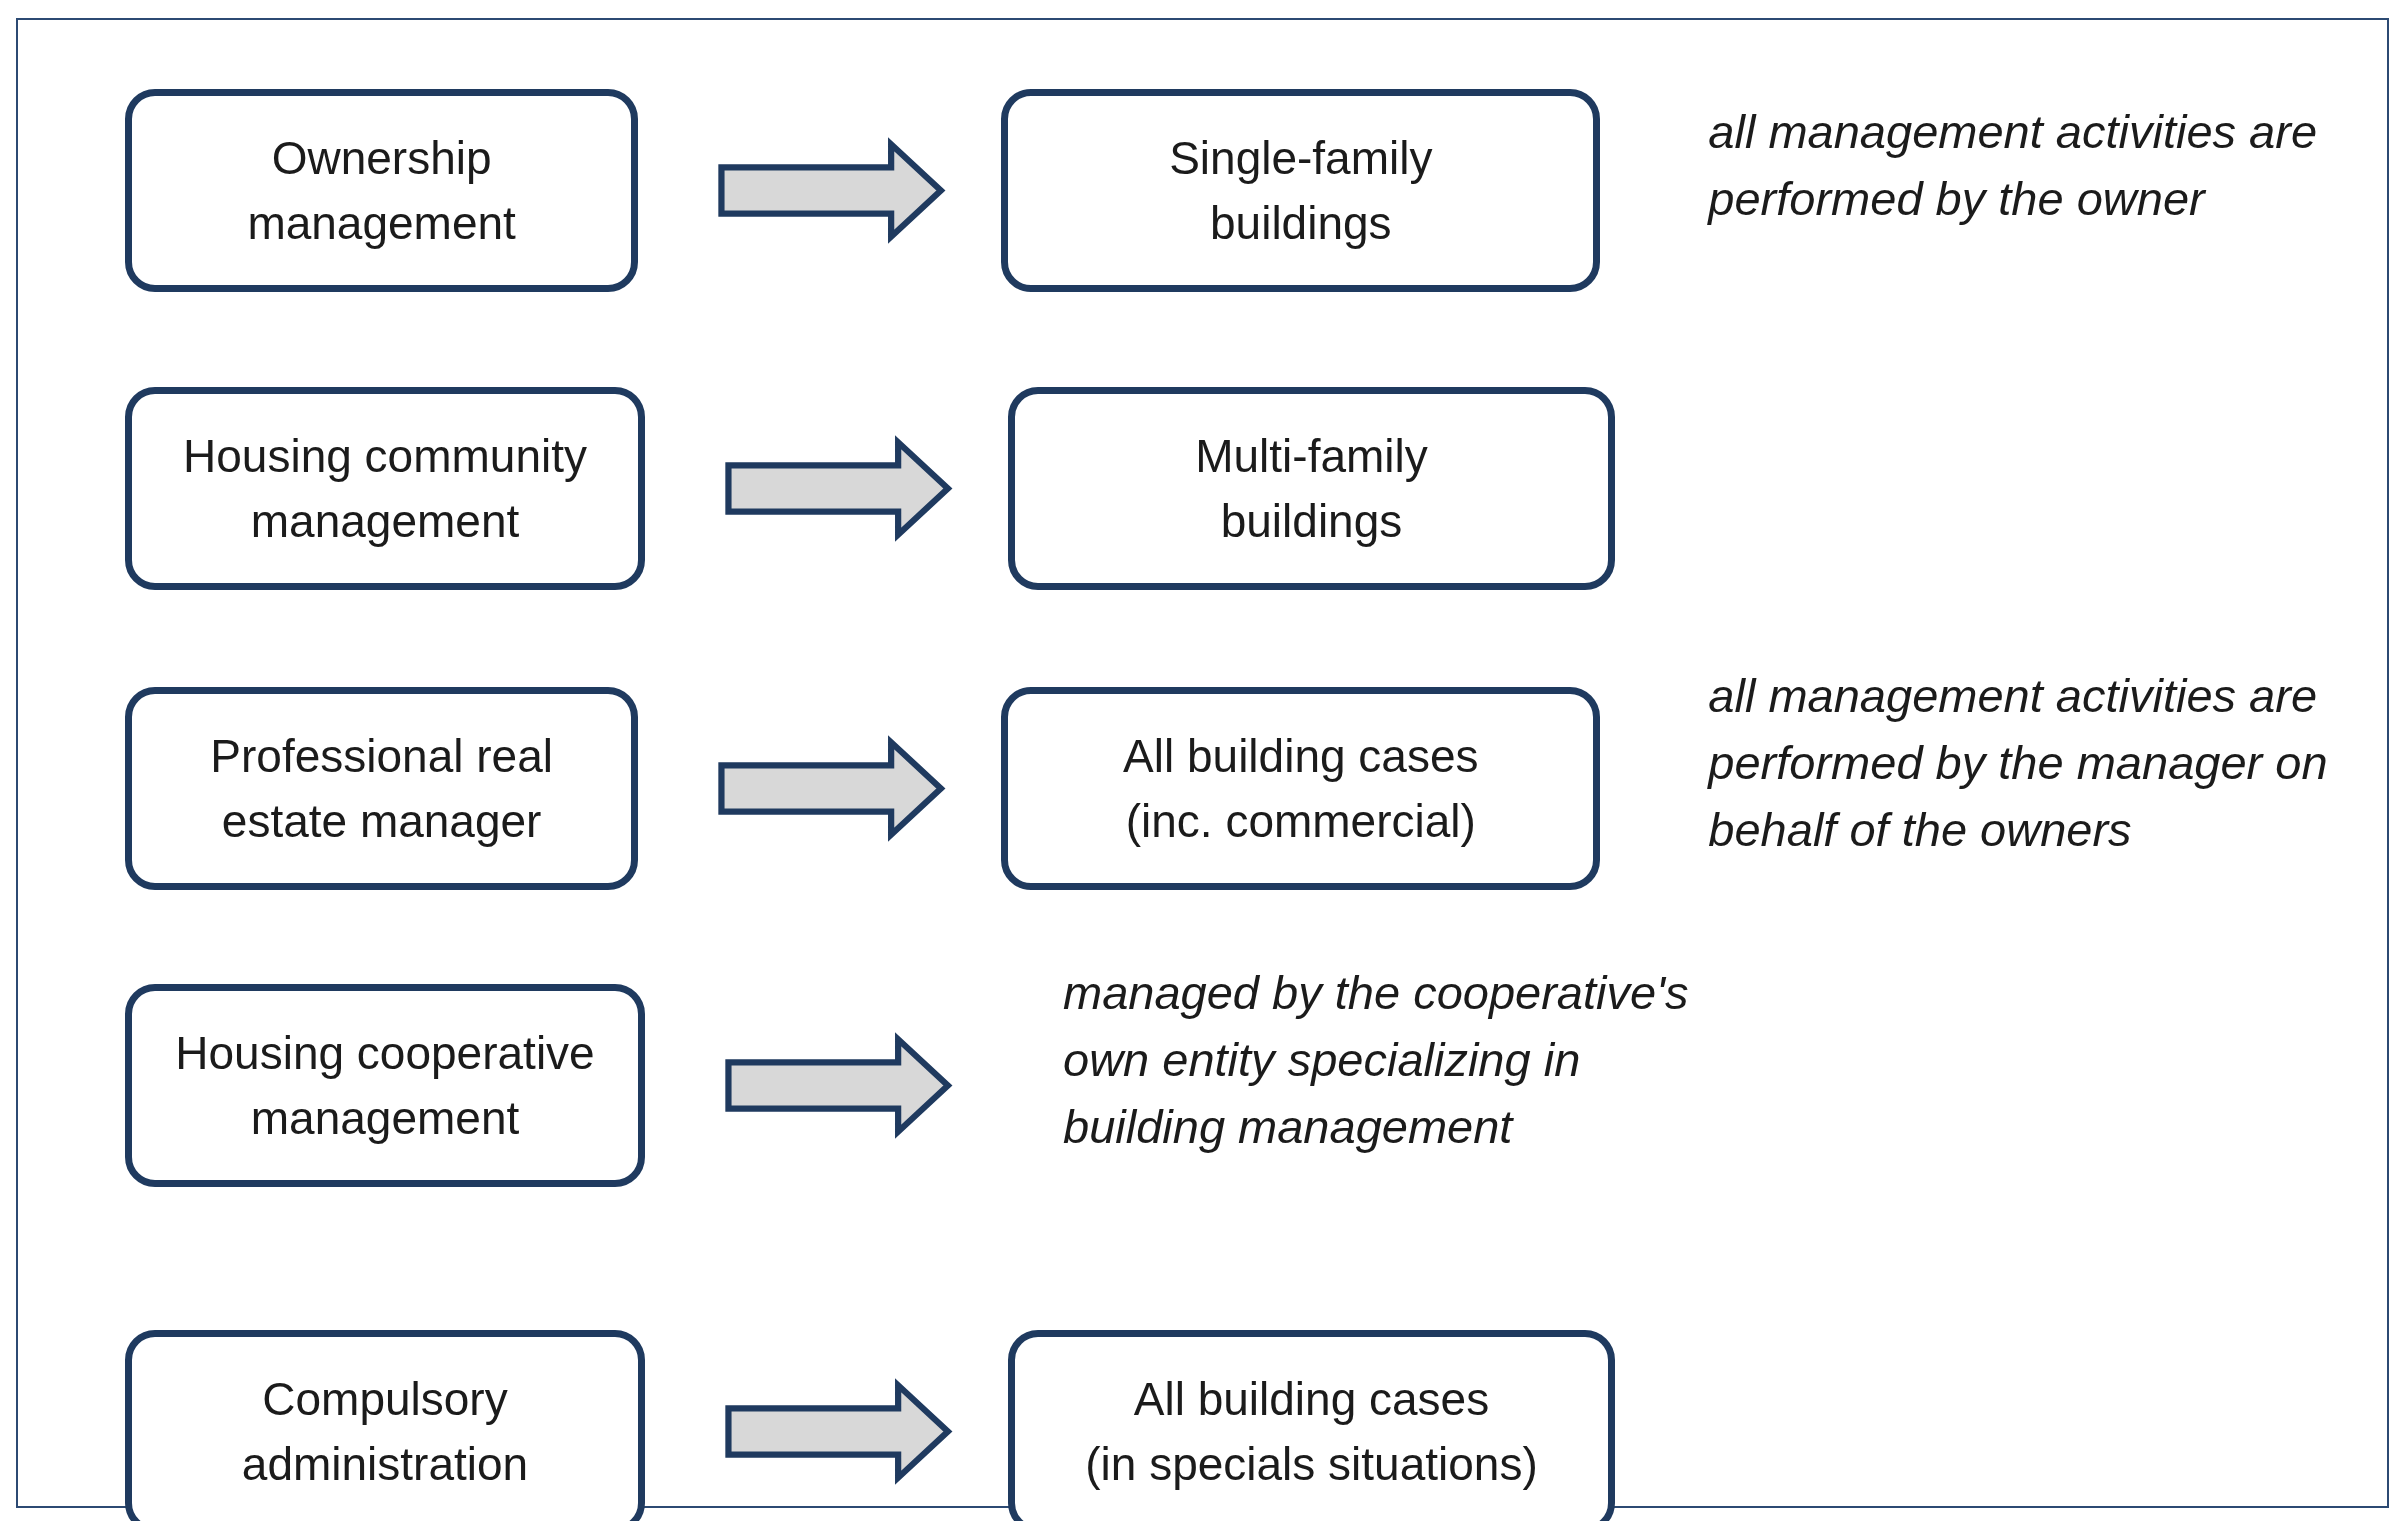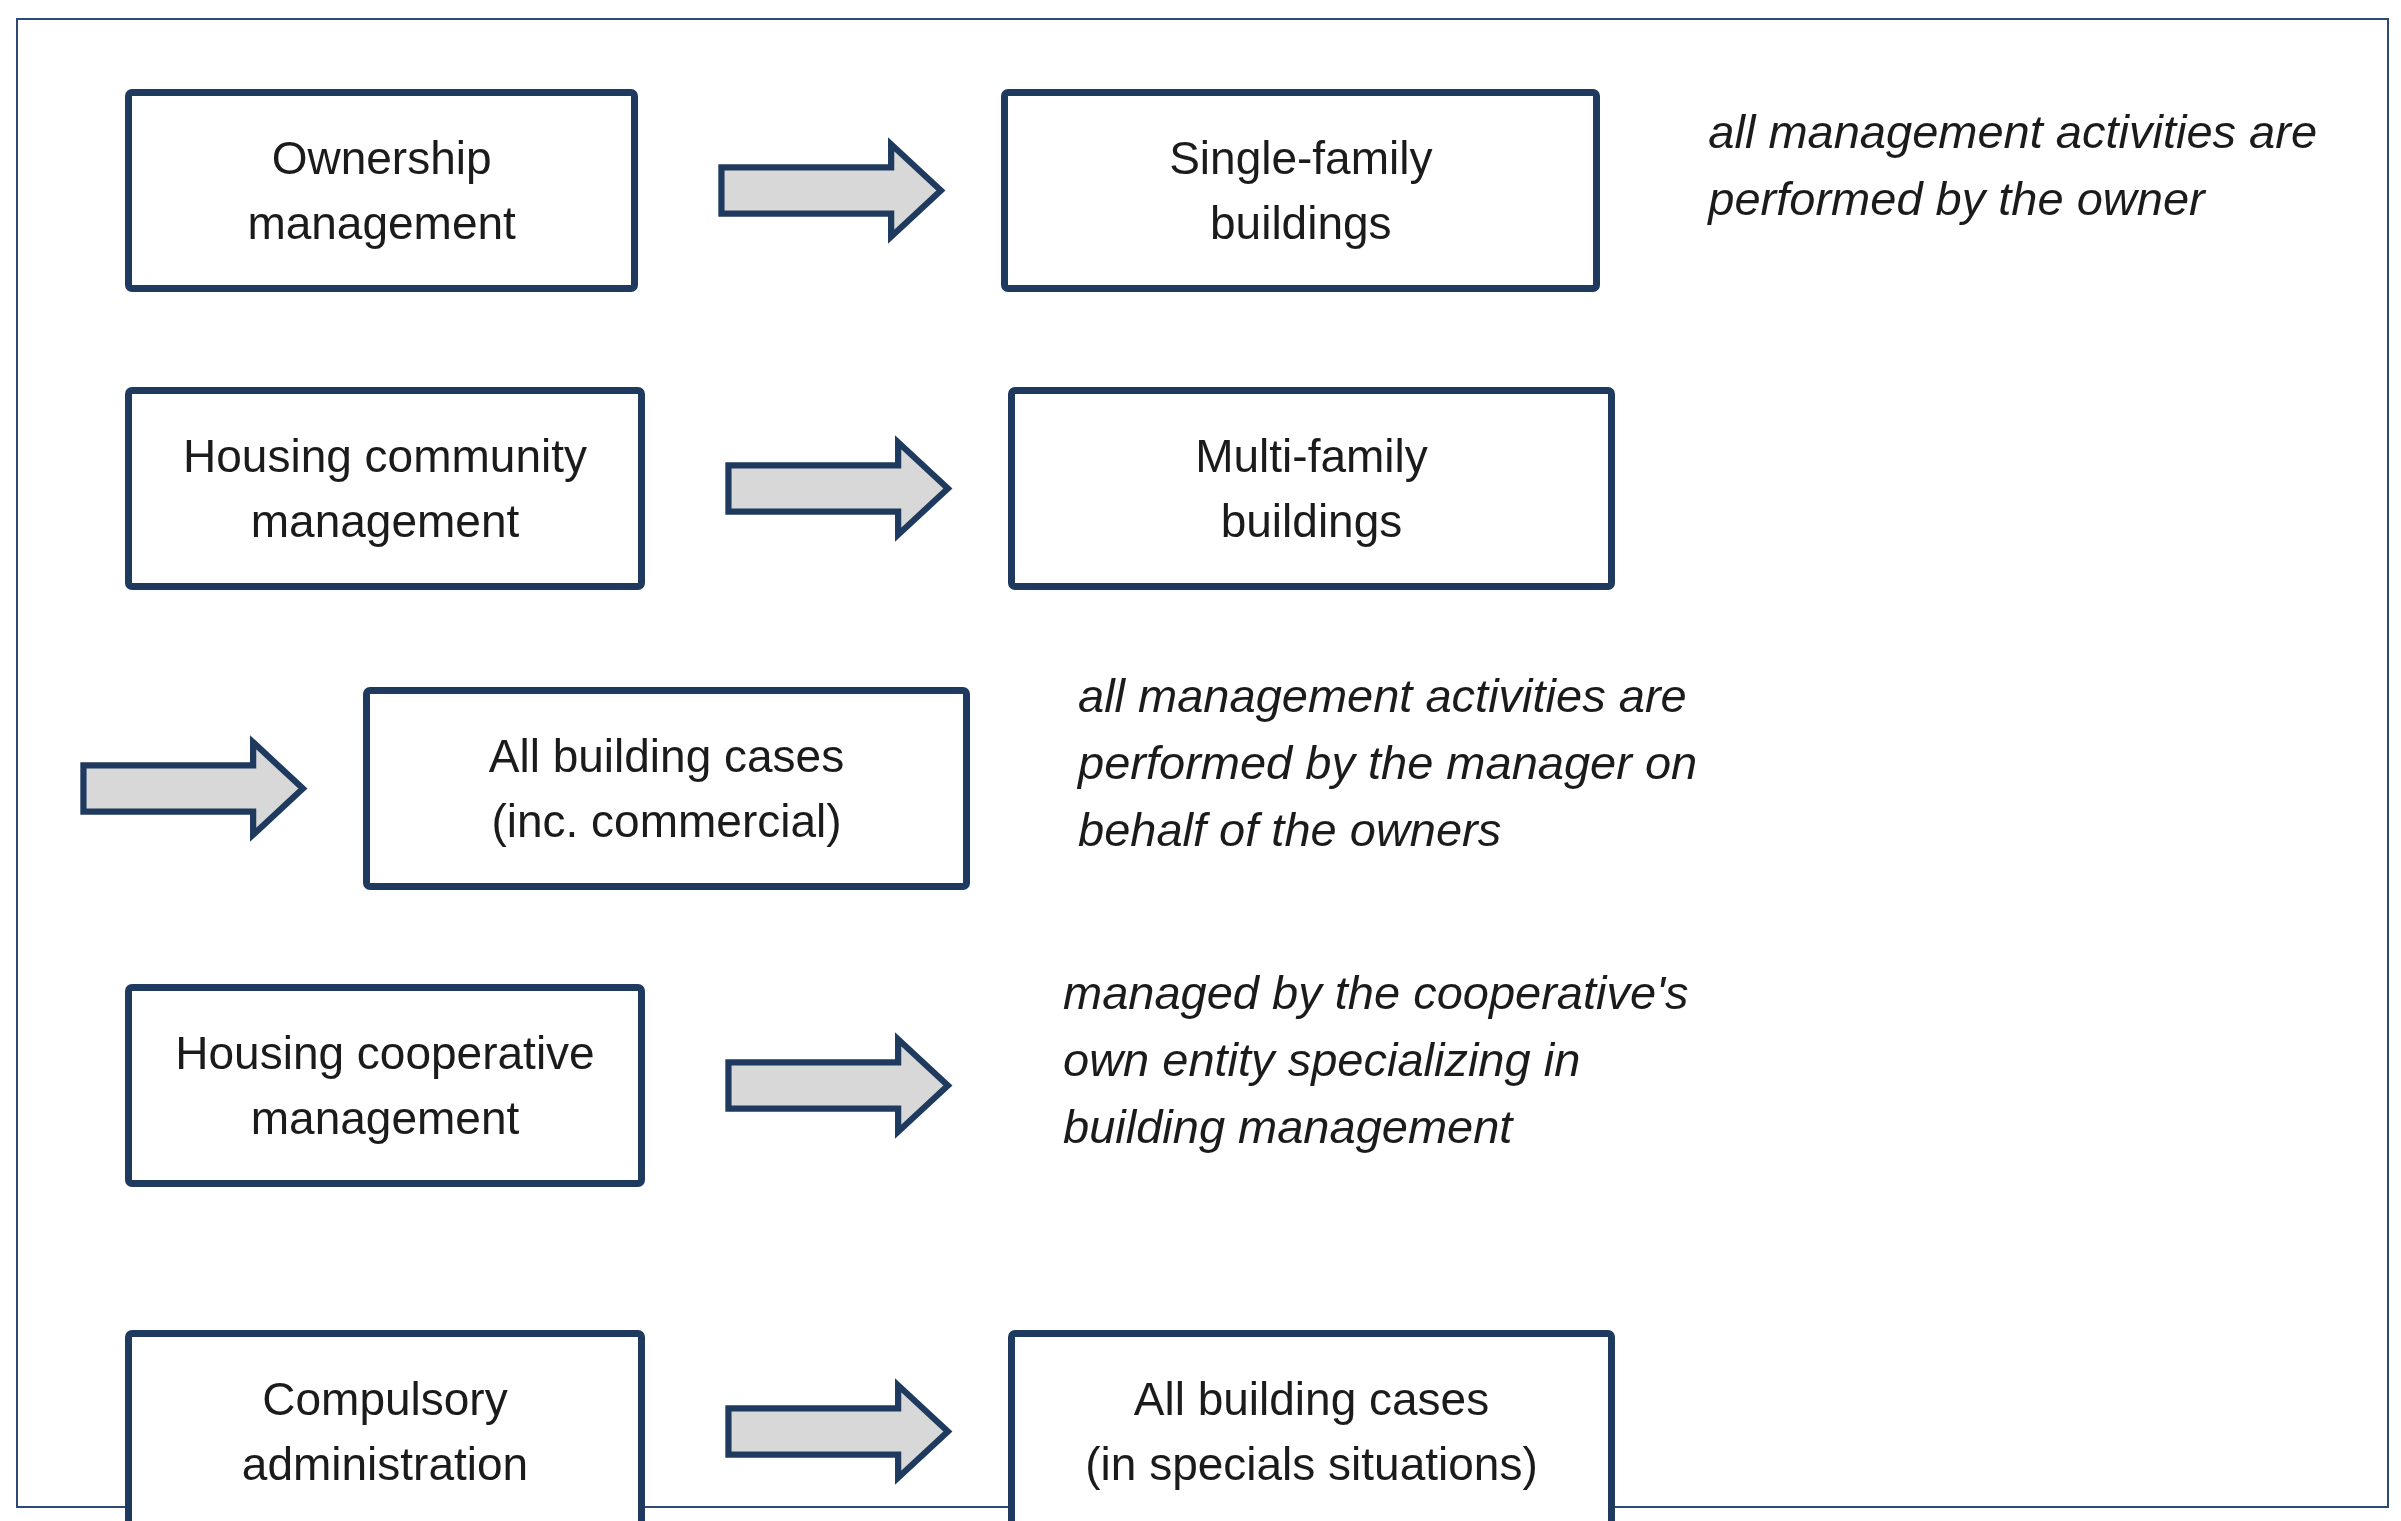--- a/index.html
+++ b/index.html
@@ -26,21 +26,21 @@
   }
   .row-1 { top: 89px; }
   .row-2 { top: 387px; }
   .row-3 { top: 687px; }
   .row-4 { top: 984px; }
   .row-5 { top: 1330px; }
   .box {
     box-sizing: border-box;
     height: 203px;
     border: 7.1px solid var(--accent-navy, #1f3a5f);
-    border-radius: 7px;
+    border-radius: 30px;
     background: #ffffff;
     display: flex;
     align-items: center;
     justify-content: center;
     text-align: center;
     white-space: pre-line;
     font-size: 46px;
     line-height: 1.4;
     color: var(--text, #1b1b1b);
   }
@@ -95,20 +95,22 @@
     <div class="arrow-wrap">
       <svg viewBox="0 0 260 120" aria-hidden="true">
           <polygon class="arrow-shape" points="5,34 196,34 196,8 252,60 196,112 196,86 5,86"></polygon>
         </svg>
     </div>
     <div class="box mid-box">Multi-family
 buildings</div>
   </div>
 
   <div class="row row-3">
+    <div class="box left-box">Professional real
+estate manager</div>
     <div class="arrow-wrap">
       <svg viewBox="0 0 260 120" aria-hidden="true">
           <polygon class="arrow-shape" points="5,34 196,34 196,8 252,60 196,112 196,86 5,86"></polygon>
         </svg>
     </div>
     <div class="box mid-box">All building cases
 (inc. commercial)</div>
     <div class="note">all management activities are
 performed by the manager on
 behalf of the owners</div>

